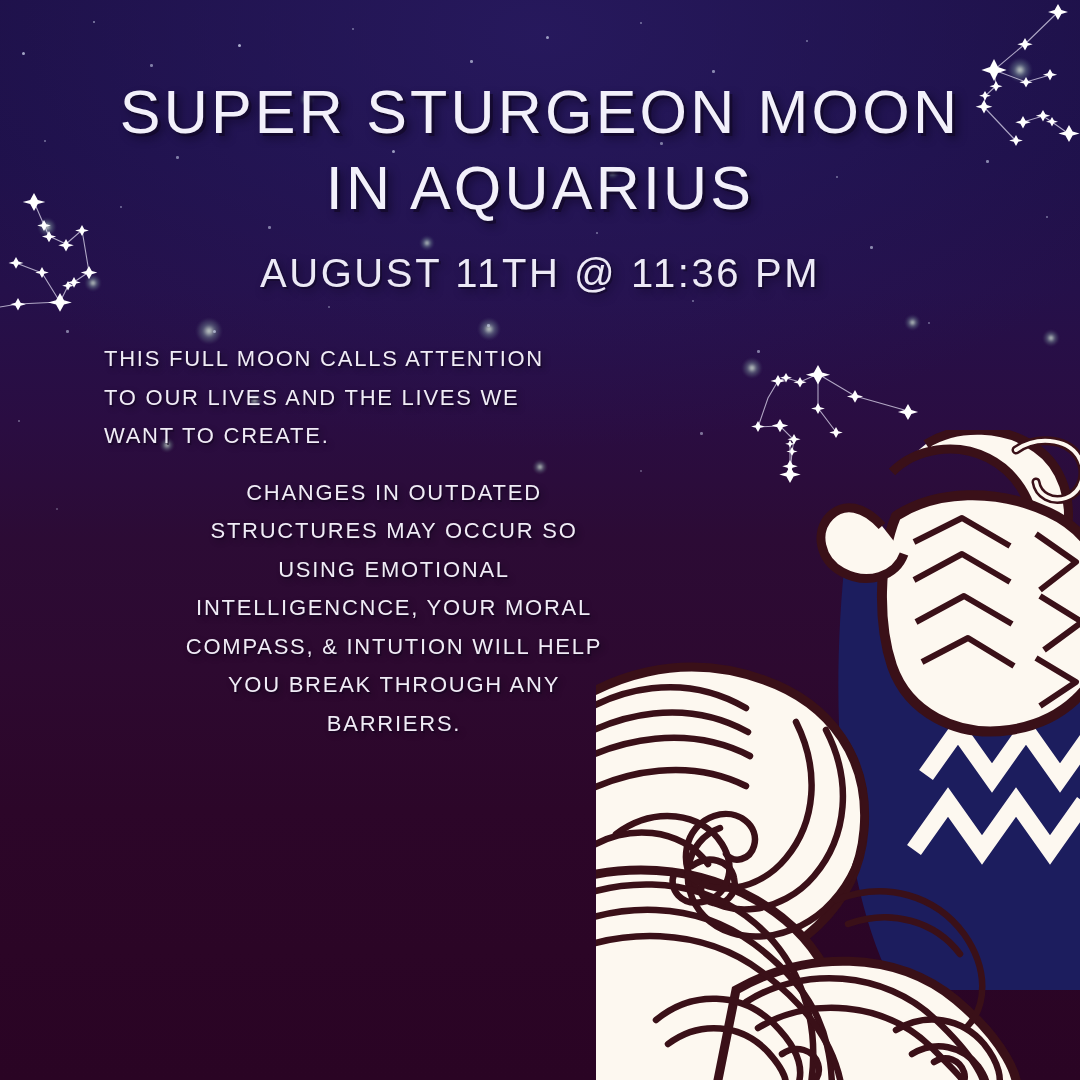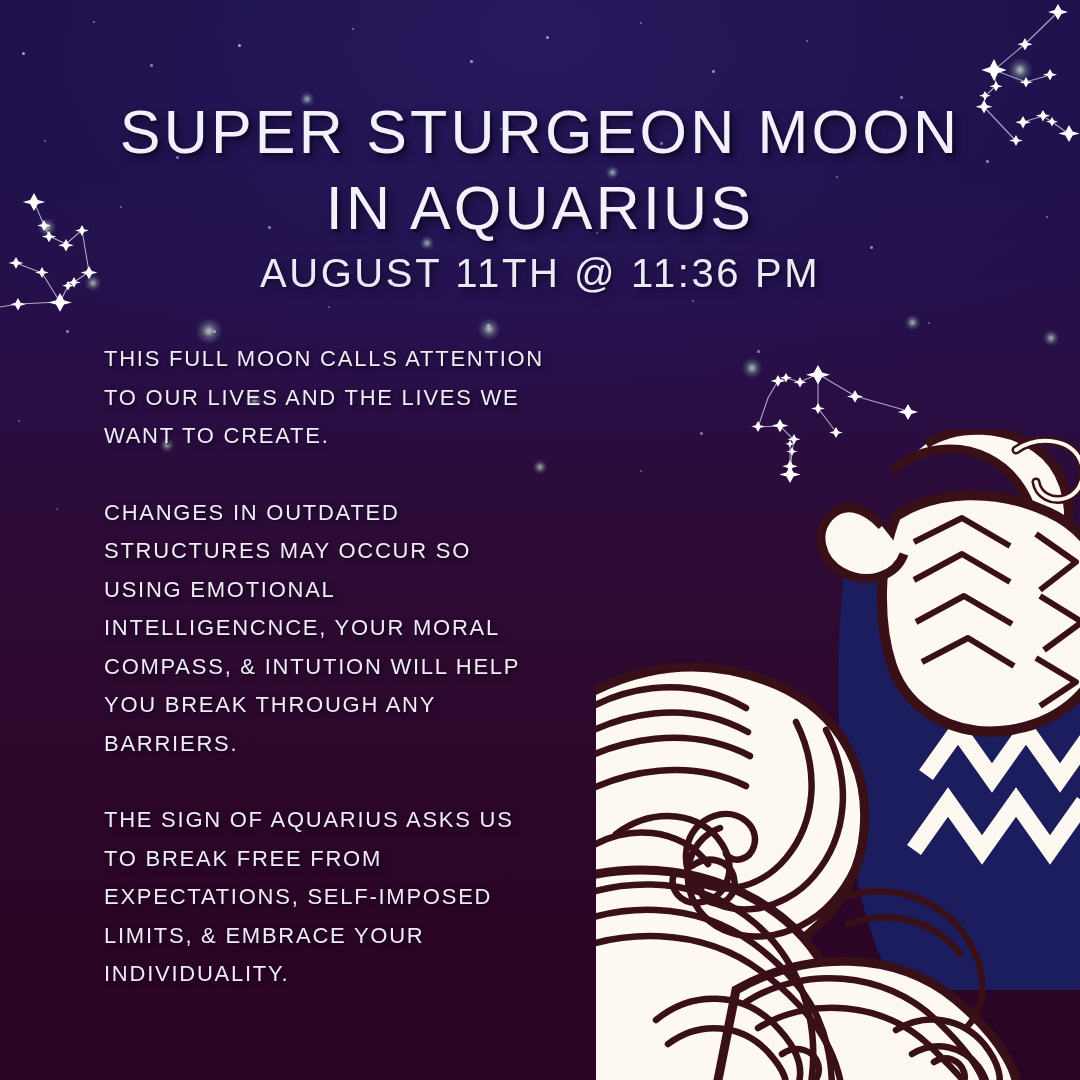--- a/index.html
+++ b/index.html
@@ -51,21 +51,20 @@
   .title {
     position:absolute; left:0; right:0; top:74px;
     text-align:center;
     color:#f2f0fa;
     font-size:61px;
     font-weight:400;
     letter-spacing:3.2px;
     line-height:76px;
     text-shadow: 3px 3px 0 rgba(18,8,40,0.72), 5px 5px 9px rgba(10,4,26,0.55);
     white-space:pre-line;
-    margin-top:20px;
   }
   .subtitle {
     position:absolute; left:0; right:0; top:251px;
     text-align:center;
     color:#ece9f6;
     font-size:40px;
     font-weight:400;
     letter-spacing:2.6px;
     text-shadow: 2px 2px 0 rgba(18,8,40,0.6), 4px 4px 8px rgba(10,4,26,0.5);
   }
@@ -76,21 +75,21 @@
     width:580px;
     color:#f0ecf6;
     font-size:22px;
     line-height:38.5px;
     letter-spacing:1.75px;
     font-weight:400;
     text-shadow: 1.5px 1.5px 0 rgba(20,6,32,0.55), 3px 3px 6px rgba(10,2,20,0.45);
     z-index:6;
   }
   .para { white-space:pre-line; }
-  .para + .para { margin-top:38px; }
+  .para + .para { margin-top:18px;text-align:center; }
 
   
   #illustration {
     position:absolute;
     right:-16px; bottom:-10px;
     width:500px; height:660px;
     z-index:4;
     pointer-events:none;
   }
   #illustration svg { width:100%; height:100%; overflow:visible; }
@@ -240,25 +239,20 @@
     <p class="para">THIS FULL MOON CALLS ATTENTION
 TO OUR LIVES AND THE LIVES WE
 WANT TO CREATE.</p>
     <p class="para">CHANGES IN OUTDATED
 STRUCTURES MAY OCCUR SO
 USING EMOTIONAL
 INTELLIGENCNCE, YOUR MORAL
 COMPASS, &amp; INTUTION WILL HELP
 YOU BREAK THROUGH ANY
 BARRIERS.</p>
-    <p class="para">THE SIGN OF AQUARIUS ASKS US
-TO BREAK FREE FROM
-EXPECTATIONS, SELF-IMPOSED
-LIMITS, &amp; EMBRACE YOUR
-INDIVIDUALITY.</p>
   </div>
 
   <div id="illustration">
     <svg viewBox="0 0 500 660" preserveAspectRatio="xMaxYMax meet">
       <defs>
         <g id="swirl-unit">
           <path d="M0,0 C40,-46 108,-52 140,-10 C168,26 156,78 116,96 C80,112 42,92 36,58 C31,30 52,10 74,14 C92,17 100,34 92,47 C85,58 70,58 64,49" fill="none" stroke="#3a1018" stroke-width="13" stroke-linecap="round"></path>
           <path d="M0,0 C40,-46 108,-52 140,-10 C168,26 156,78 116,96 C80,112 42,92 36,58 C31,30 52,10 74,14 C92,17 100,34 92,47 C85,58 70,58 64,49" fill="none" stroke="#fdf8f0" stroke-width="7" stroke-linecap="round"></path>
         </g>
         <clipPath id="poster-clip">

